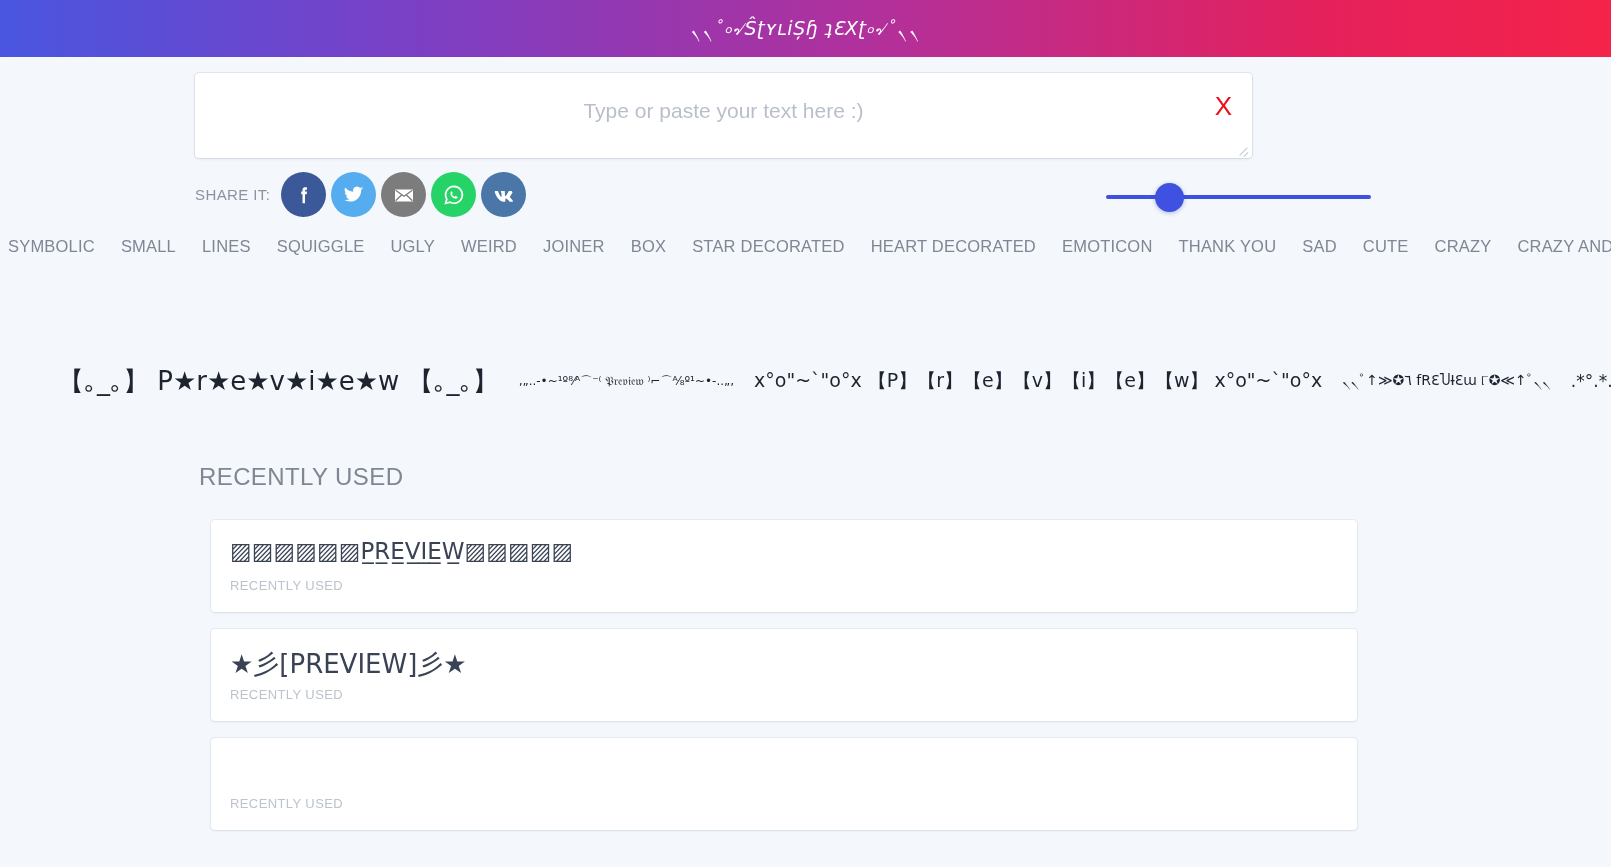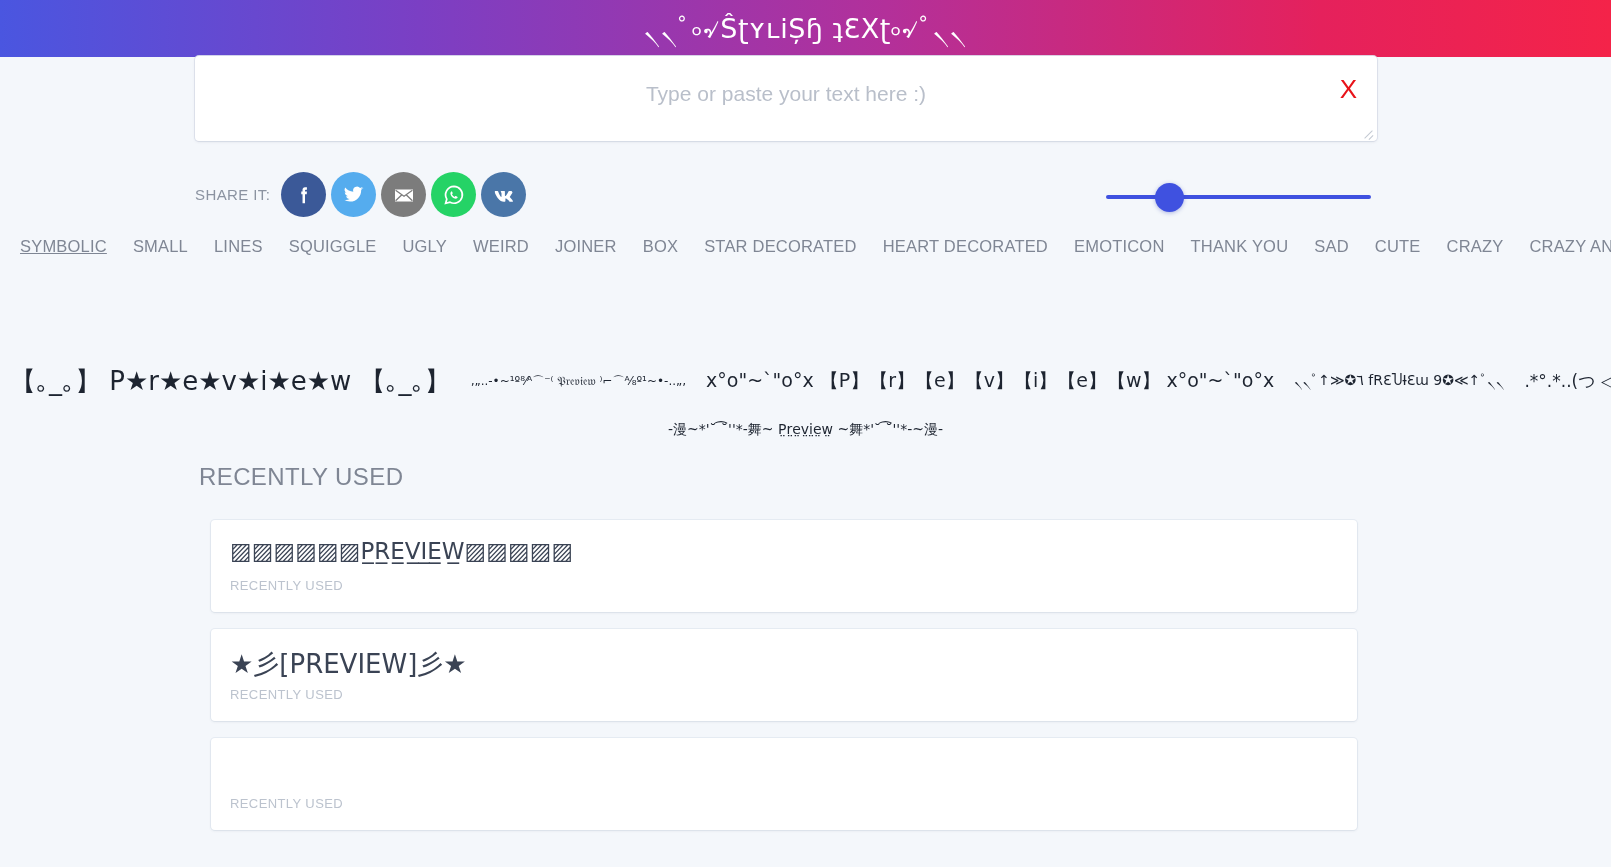--- a/index.html
+++ b/index.html
@@ -13,32 +13,33 @@
   
   .header {
     height: 57px;
     width: 100%;
     background: linear-gradient(90deg, #4a56e0 0%, #7b3fc4 26%, #b3309a 55%, #e5215c 82%, #f42349 100%);
     display: flex; align-items: center; justify-content: center;
     position: relative;
   }
   .header-title {
     color: #ffffff;
-    font-size: 27px;
+    font-size: 19px;
     line-height: 1;
     letter-spacing: 0.5px;
     white-space: nowrap;
     font-family: "DejaVu Sans", sans-serif;
+    font-style: italic;
   }
 
   
   .input-wrap {
     position: absolute;
-    left: 195px; top: 56px;
-    width: 1182px; height: 85px;
+    left: 195px; top: 73px;
+    width: 1057px; height: 85px;
   }
   .text-area {
     width: 100%; height: 100%;
     background: #ffffff;
     border: none;
     border-radius: 4px;
     box-shadow: 0 1px 3px rgba(40,50,80,0.10), 0 0 0 1px rgba(225,230,240,0.9);
     resize: none;
     font-size: 21px;
     color: #3c4657;
@@ -130,36 +131,36 @@
     overflow: hidden;
   }
   .tab {
     color: #7f8694;
     font-size: 16.5px;
     letter-spacing: 0.2px;
     padding: 0 13px;
     cursor: pointer;
     flex: 0 0 auto;
   }
-  .tab:first-child { padding-left: 20px; text-decoration: underline; }
+  .tab:first-child { padding-left: 8px; }
 
   
   .preview-strip {
     position: absolute;
     left: 0; top: 352px;
     width: 1611px;
   }
   .preview-row {
     display: flex;
     align-items: center;
     white-space: nowrap;
     color: #1d2430;
     font-family: "DejaVu Sans", sans-serif;
   }
-  .preview-row.r1 { height: 58px; }
+  .preview-row.r1 { height: 58px; padding-left: 48px; }
   .preview-row.r2 { height: 40px; justify-content: center; }
   .pv {
     flex: 0 0 auto;
     cursor: pointer;
     padding: 0 10px;
   }
   .pv-a { font-size: 26px; padding-left: 10px; }
   .pv-b { font-size: 12px; }
   .pv-c { font-size: 19px; }
   .pv-d { font-size: 14px; }
@@ -288,25 +289,22 @@
   <div class="tab">CRAZY</div>
   <div class="tab">CRAZY AND SYMBOLS</div>
 
 </div>
 
 <div class="preview-strip">
   <div class="preview-row r1">
     <div class="pv pv-a">【｡_｡】 P★r★e★v★i★e★w 【｡_｡】</div>
     <div class="pv pv-b">‚„..-•~¹º⁸⁄ᴬ⌒⁻⁽ 𝔓𝔯𝔢𝔳𝔦𝔢𝔴 ⁾⌐⌒ᴬ⁄₈º¹~•-..„‚</div>
     <div class="pv pv-c">x°o"~`"o°x 【P】【r】【e】【v】【i】【e】【w】 x°o"~`"o°x</div>
-    <div class="pv pv-d">৲৲ﾟ↑≫✪٦ fRƐႮƗƐա 9✪≪↑ﾟ৲৲</div>
+    <div class="pv pv-d">৲৲ﾟ↑≫✪٦ fRƐႮƗƐա ୮✪≪↑ﾟ৲৲</div>
     <div class="pv pv-e">.*°.*..(つ ◁)つ Preview</div>
-  </div>
-  <div class="preview-row r2">
-    <div class="pv pv-f">-漫~*'˘ ͡˘''*-舞~ P̤r̤e̤v̤i̤e̤w̤ ~舞*'˘ ͡˘''*-~漫-</div>
   </div>
 </div>
 
 <div class="ru-title">RECENTLY USED</div>
 
 <div class="cards">
   <div class="card c1">
     <div class="card-text">▨▨▨▨▨▨P̲R̲E̲V̲I̲E̲W̲▨▨▨▨▨</div>
     <div class="card-label">RECENTLY USED</div>
   </div>

